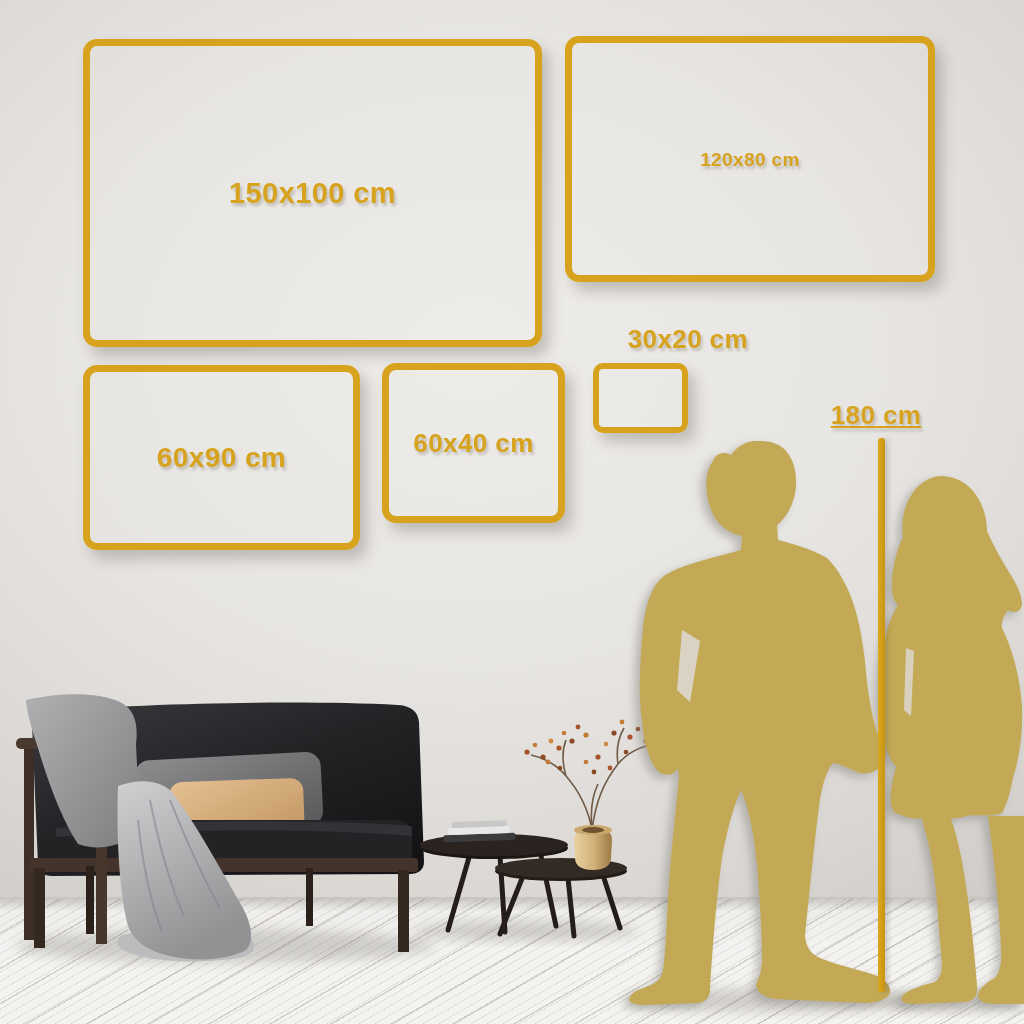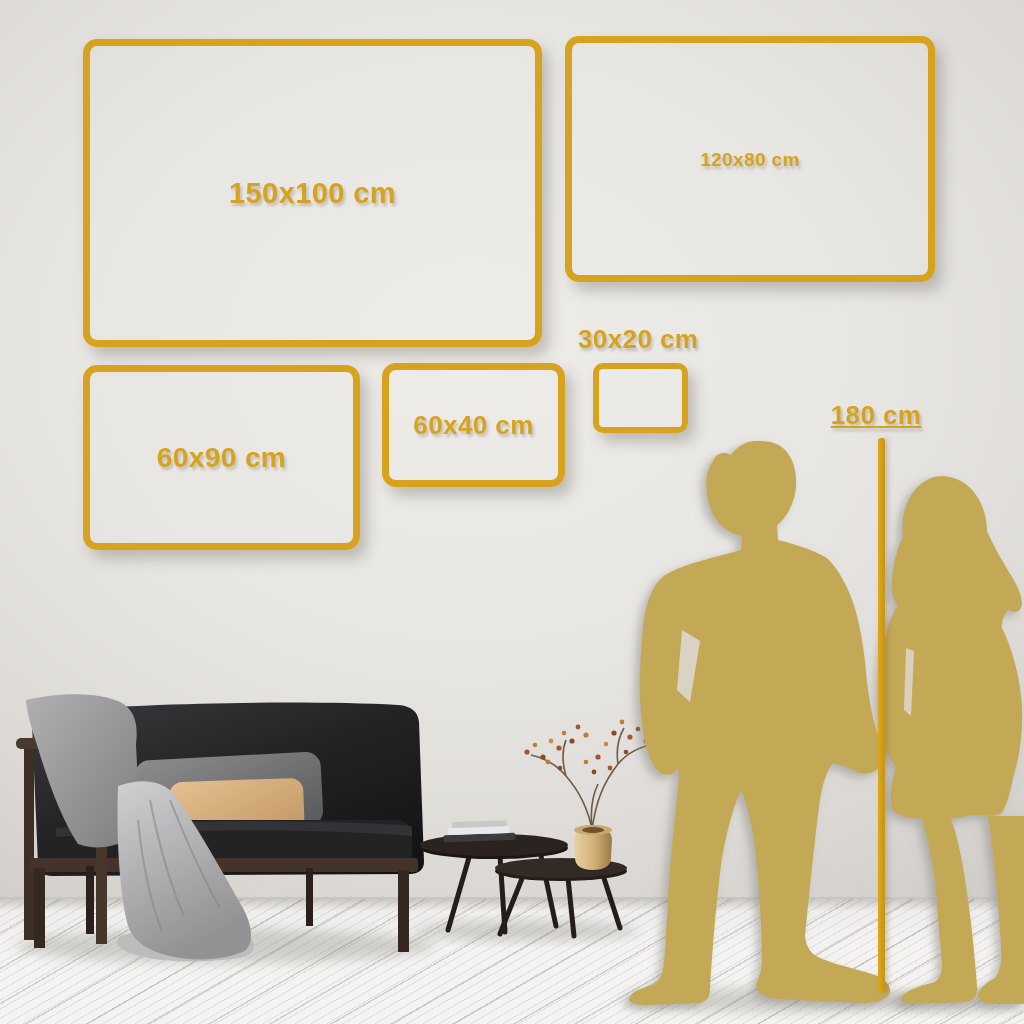--- a/index.html
+++ b/index.html
@@ -34,26 +34,26 @@
   .size-label{
     font-weight:800;color:#d7a31e;letter-spacing:.4px;line-height:1;
     text-shadow:2px 3px 3px rgba(100,90,70,0.30);white-space:nowrap;
   }
   .f-150{left:83px;top:39px;width:459px;height:308px;}
   .f-150 .size-label{font-size:29px;}
   .f-120{left:565px;top:36px;width:370px;height:246px;}
   .f-120 .size-label{font-size:19px;}
   .f-6090{left:83px;top:365px;width:277px;height:185px;}
   .f-6090 .size-label{font-size:28px;}
-  .f-6040{left:382px;top:363px;width:183px;height:124px;}
+  .f-6040{left:382px;top:363px;width:183px;height:160px;}
   .f-6040 .size-label{font-size:26px;}
   .f-3020{left:593px;top:363px;width:95px;height:70px;border-width:6px;border-radius:10px;}
   .lbl-3020{
     position:absolute;left:578px;top:326px;width:170px;z-index:2;
-    text-align:left;font-size:26px;
+    text-align:right;font-size:26px;
   }
   .lbl-180{
     position:absolute;left:796px;top:402px;width:160px;z-index:5;
     text-align:center;font-size:26px;text-decoration:underline;
   }
   .height-line{
     position:absolute;left:878px;top:438px;width:7px;height:554px;z-index:4;
     background:linear-gradient(90deg,#dca81f,#c8940f);border-radius:3px;
     box-shadow:3px 1px 5px rgba(90,80,60,0.25);
   }

